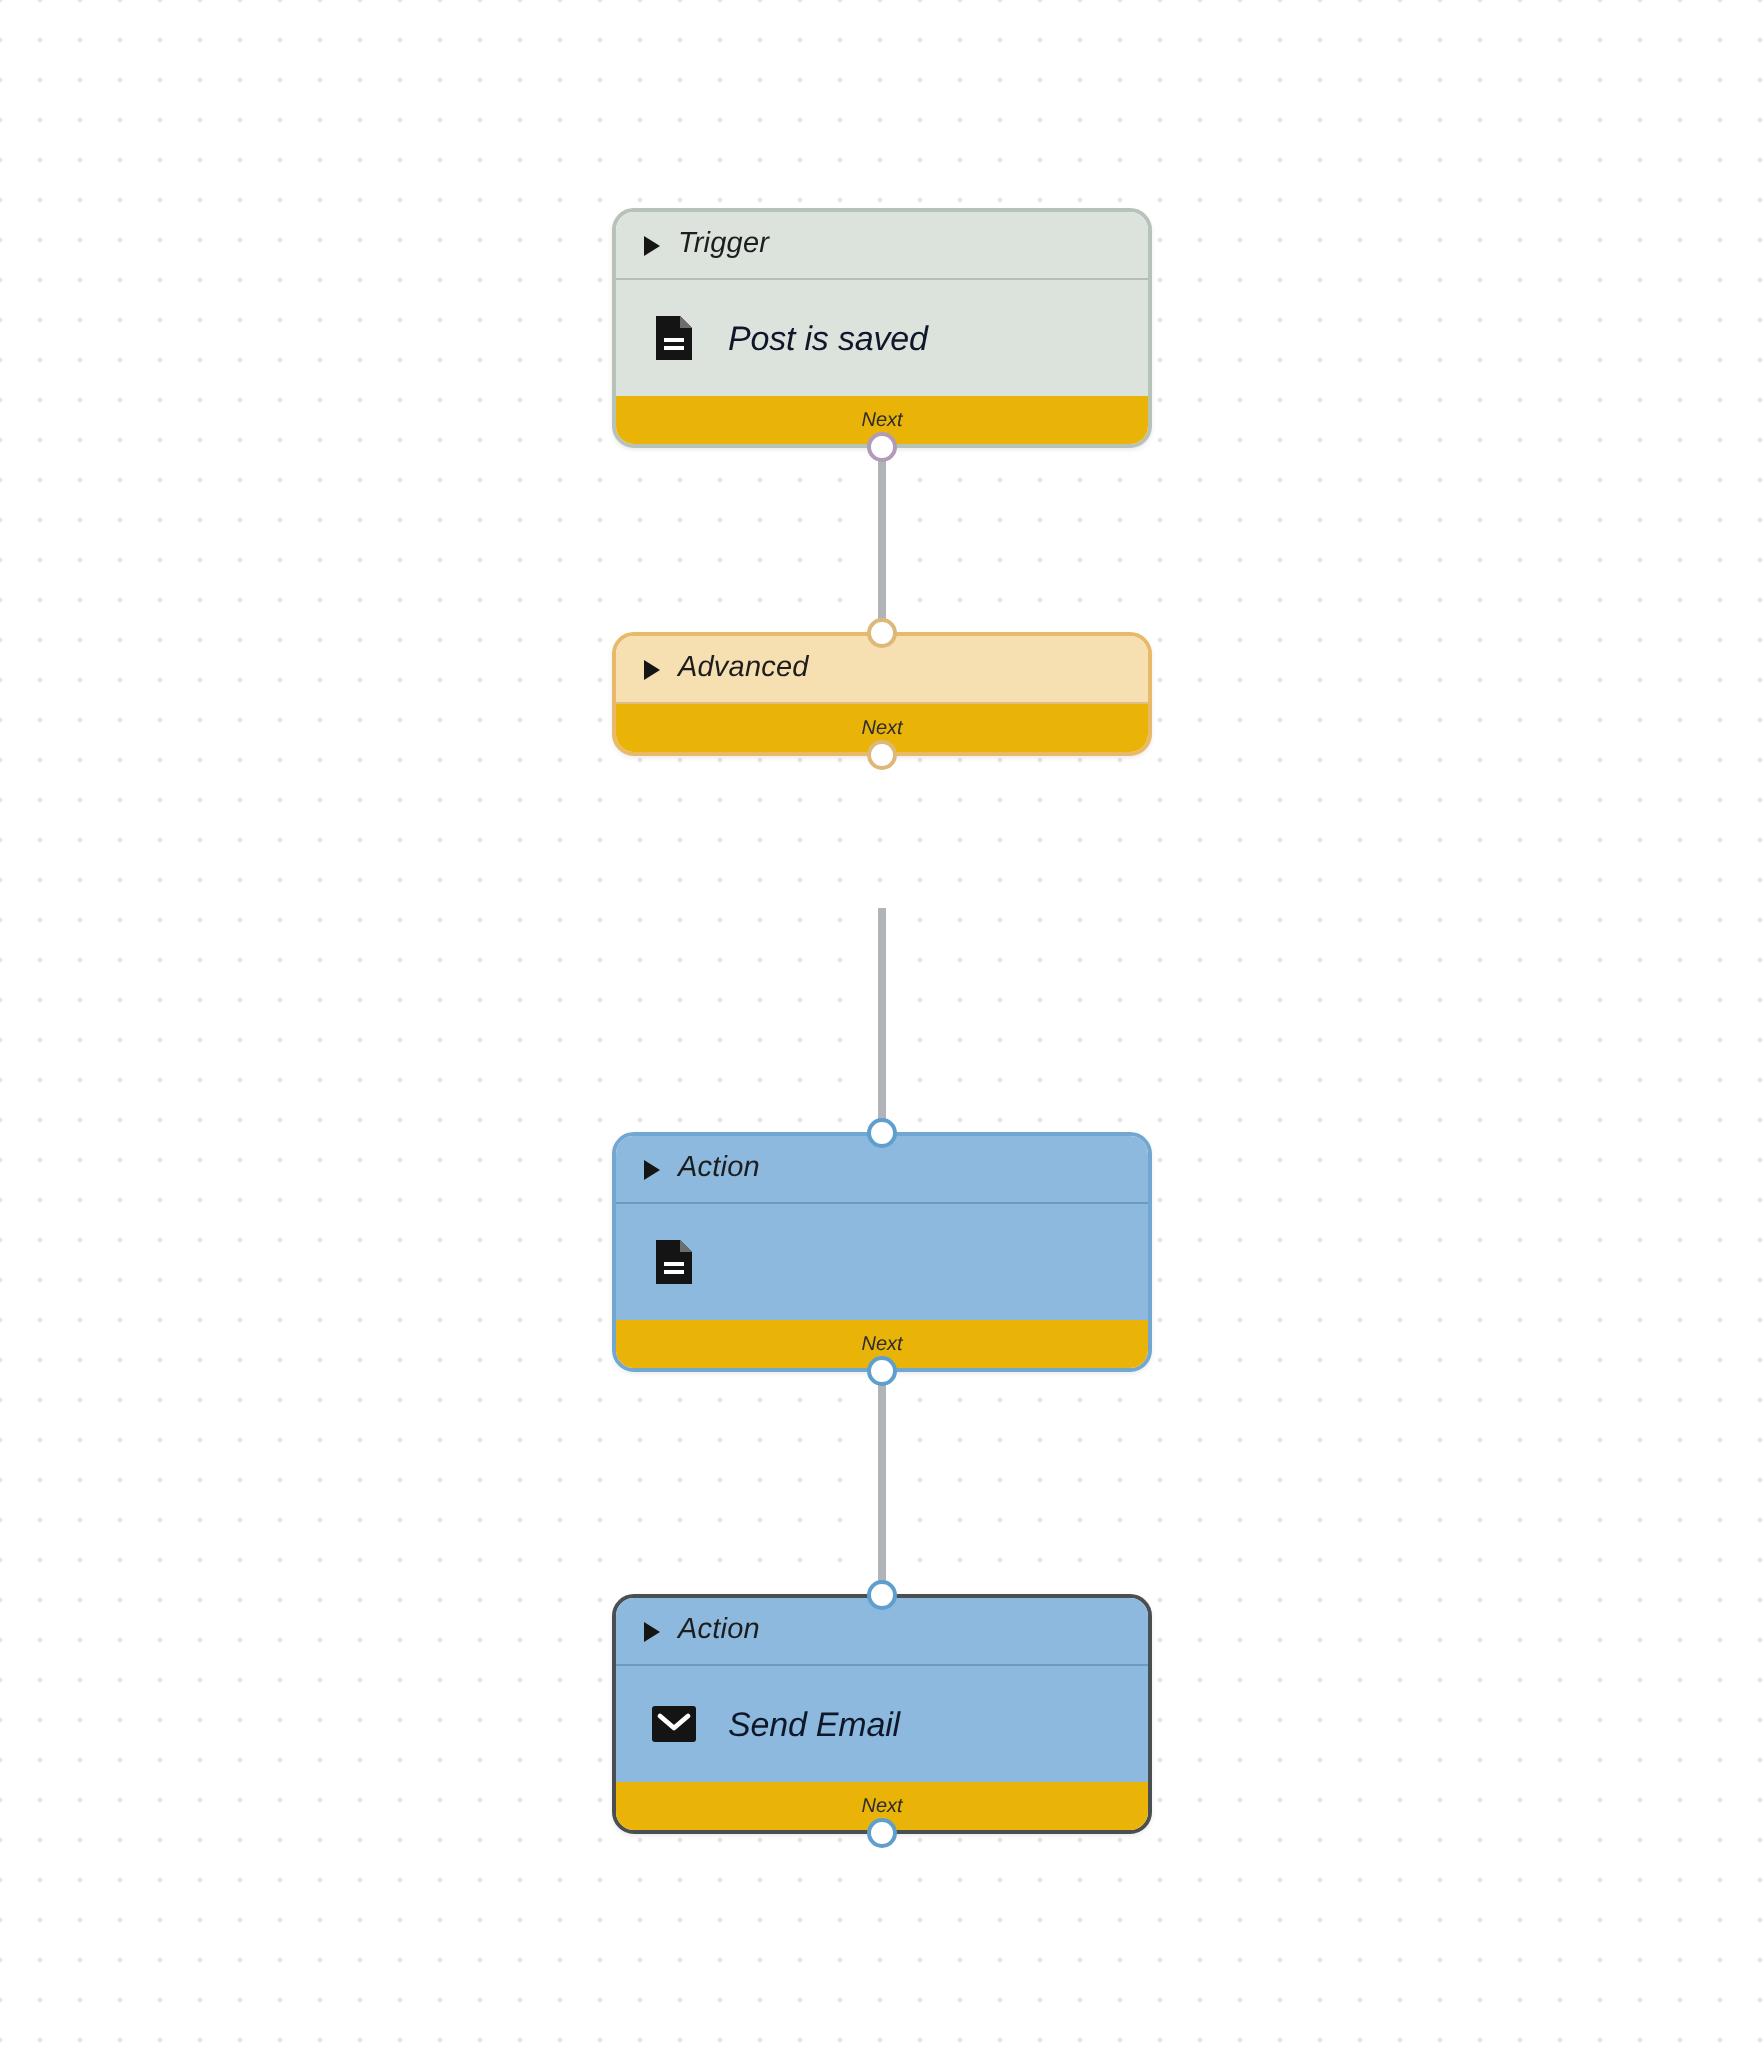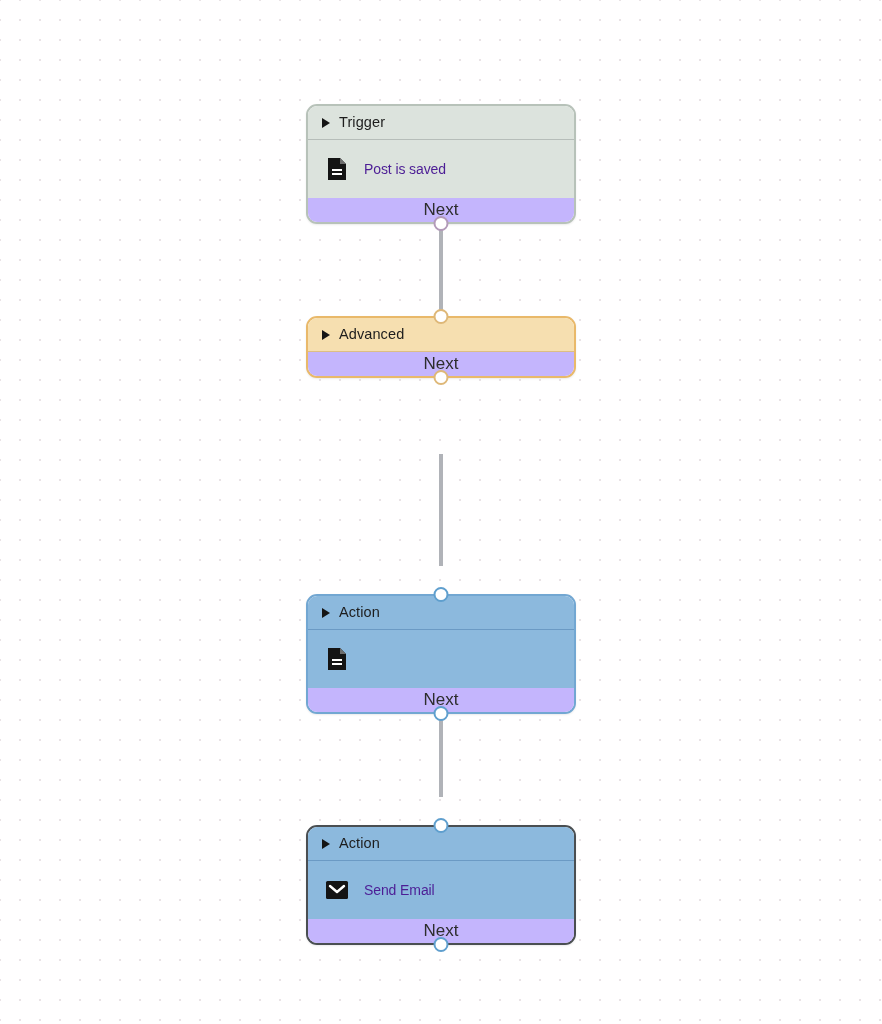--- a/index.html
+++ b/index.html
@@ -43,20 +43,21 @@
     box-sizing: border-box;
     border-radius: 11px;
     border: 2px solid #b9c3bb;
     background: #ffffff;
     overflow: visible;
     box-shadow: 0 1px 2px rgba(60,60,60,0.10);
   }
   .node-clip {
     border-radius: 9px;
     overflow: hidden;
+    font-style: italic;
   }
 
   
   .node-header {
     height: 34px;
     display: flex;
     align-items: center;
     padding-left: 14px;
     box-sizing: border-box;
     border-bottom: 1px solid rgba(120,130,125,0.38);
@@ -89,35 +90,35 @@
     width: 26px;
     height: 26px;
     flex: none;
     display: flex;
     align-items: center;
     justify-content: center;
     margin-right: 14px;
   }
   .node-icon svg { display: block; }
   .node-title {
-    font-size: 14px;
-    color: #4c1d95;
+    font-size: 17px;
+    color: #0f172a;
     line-height: 1;
     letter-spacing: -0.1px;
     white-space: nowrap;
   }
 
   
   .node-footer {
     height: 24px;
-    background: #c4b5fd;
+    background: #eab308;
     display: flex;
     align-items: center;
     justify-content: center;
-    font-size: 17px;
+    font-size: 10px;
     color: #2d2d2d;
   }
 
   
   .port-out {
     position: absolute;
     left: 50%;
     bottom: -9px;
     transform: translateX(-50%);
     width: 15px;
@@ -150,21 +151,21 @@
   .theme-trigger .port-out,
   .theme-trigger .port-in { border-color: #b29ab9; }
 
   .theme-advanced { border-color: #e9b96a; }
   .theme-advanced .node-header,
   .theme-advanced .node-body { background: #f6dfb0; }
   .theme-advanced .node-header { border-bottom-color: rgba(190,150,80,0.45); }
   .theme-advanced .port-out,
   .theme-advanced .port-in { border-color: #deb878; }
 
-  .theme-action { border-color: #72a7d2; margin-top: 28px; }
+  .theme-action { border-color: #72a7d2; }
   .theme-action .node-header,
   .theme-action .node-body { background: #8cb9dd; }
   .theme-action .node-header { border-bottom-color: rgba(80,130,175,0.55); }
   .theme-action .port-out,
   .theme-action .port-in { border-color: #5f9fce; }
 
   
   .theme-action.selected { border-color: #4a4f52; }
 </style>
 </head>

